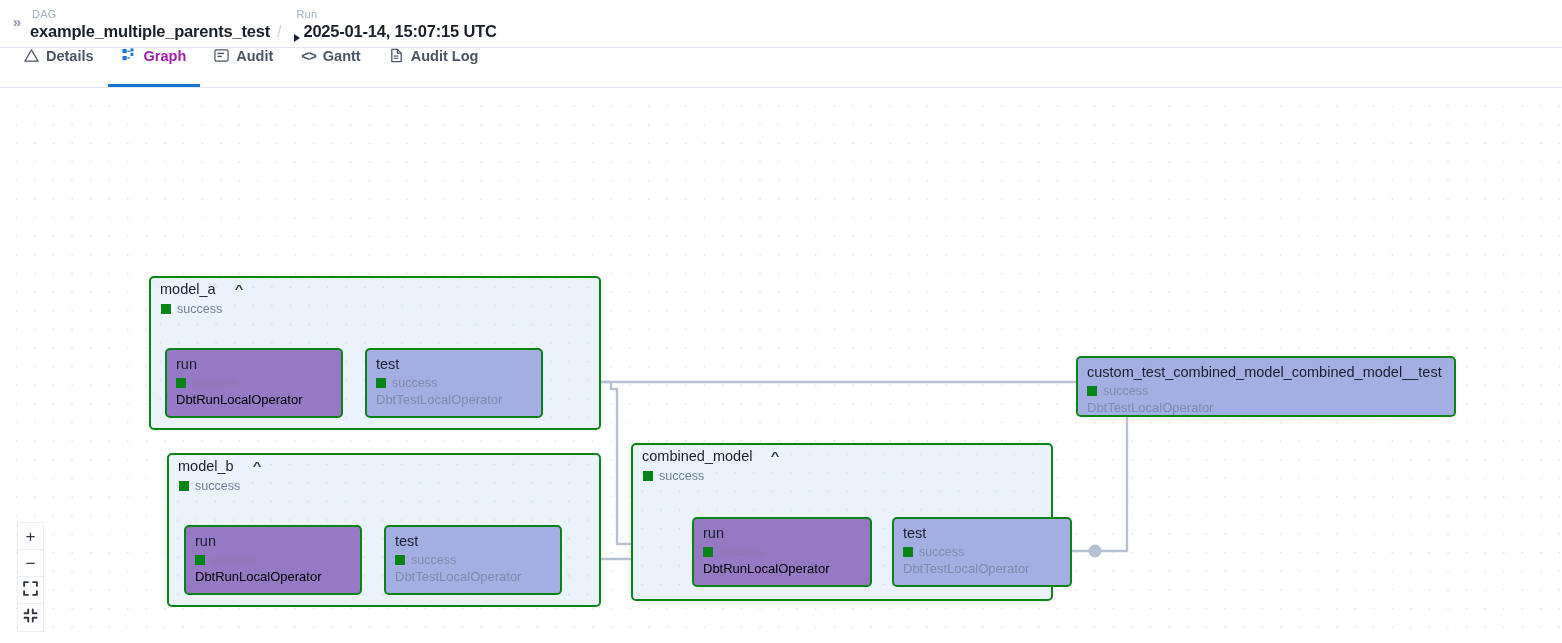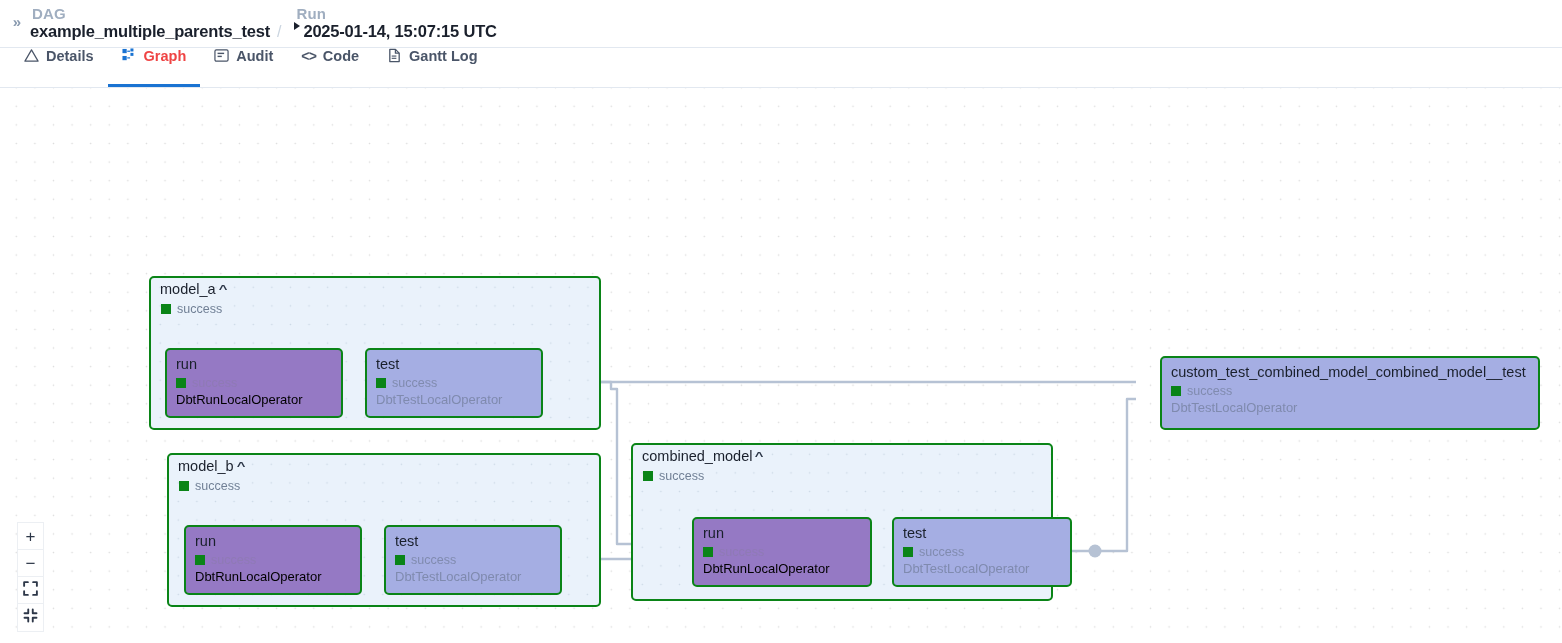--- a/index.html
+++ b/index.html
@@ -24,40 +24,40 @@
     margin: 6px 2px 0 6px;
     display: flex; align-items: center; justify-content: center;
     color: #8a9bb0;
     font-size: 15px; font-weight: bold;
     line-height: 1;
     cursor: pointer;
     flex: 0 0 auto;
   }
   .crumb-block { display: flex; flex-direction: column; margin-top: 3px; }
   .crumb-label {
-    font-size: 15px;
+    font-size: 11px;
     color: #a0aec0;
-    font-weight: 700;
+    font-weight: 400;
     letter-spacing: .2px;
     line-height: 14px;
     padding-left: 2px;
   }
   .crumb-row { display: flex; align-items: flex-end; }
   .crumb-value {
     font-size: 16.5px;
     font-weight: 700;
     color: #1a202c;
     line-height: 20px;
     letter-spacing: -.2px;
   }
   .crumb-sep {
     font-size: 16px; color: #cbd5e0; margin: 0 7px; font-weight: 400;
   }
   .run-block { margin-left: 6px; }
-  .run-row { display: flex; align-items: flex-start; }
+  .run-row { display: flex; align-items: flex-end; }
   .play-icon {
     width: 0; height: 0;
     border-left: 6px solid #1a202c;
     border-top: 4.5px solid transparent;
     border-bottom: 4.5px solid transparent;
     margin-right: 3px;
     position: relative; top: 1px;
   }
 
   
@@ -71,21 +71,21 @@
   .tab {
     display: flex; align-items: flex-start; gap: 7px;
     padding: 0 14px;
     font-size: 14.5px; font-weight: 700;
     color: #4a5568;
     cursor: pointer;
     border-bottom: 3px solid transparent;
     position: relative;
     white-space: nowrap;
   }
-  .tab.active { color: #ef4444; border-bottom-color: #1a73d2; }
+  .tab.active { color: #a21caf; border-bottom-color: #1a73d2; }
   .tab svg { display: block; }
   .tab .codeglyph { font-size: 14px; font-weight: 700; letter-spacing: -1px; }
 
   
   .canvas {
     position: relative;
     width: 1562px;
     height: 554px;
     background-color: #ffffff;
     background-image: radial-gradient(circle, #dcdcdc 0.9px, transparent 1px);
@@ -99,21 +99,21 @@
     position: absolute;
     background-color: #eaf2fb;
     border: 2px solid #0a8417;
     border-radius: 5px;
     background-image: radial-gradient(circle, #ccd9e6 0.9px, transparent 1px);
     background-size: 18.6px 18.6px;
   }
   .group-title {
     position: absolute;
     left: 9px; top: 3px;
-    display: flex; align-items: center; gap: 1px;
+    display: flex; align-items: center; gap: 17px;
     font-size: 14.5px;
     color: #1a202c;
     white-space: nowrap;
   }
   .chev {
     font-size: 11px; color: #2d3748; font-weight: 700;
     display: inline-block; transform: scaleX(1.35);
     margin-left: 3px;
   }
   .group-status {
@@ -240,33 +240,33 @@
         <rect x="1" y="2" width="14" height="12" rx="1.5" fill="none" stroke="#4a5568" stroke-width="1.3"></rect>
         <rect x="3.8" y="5" width="7" height="1.5" fill="#4a5568"></rect>
         <rect x="3.8" y="8.2" width="4.5" height="1.5" fill="#4a5568"></rect>
       </svg>
     </span>
     <span>Audit</span>
   </div>
 
   <div class="tab">
     <span class="codeglyph">&lt; &gt;</span>
-    <span>Code</span>
+    <span>Gantt</span>
   </div>
 
   <div class="tab">
     <span>
       <svg width="15" height="15" viewBox="0 0 16 16">
         <path d="M3 1.5 h6 l4 4 v9 h-10 z" fill="none" stroke="#4a5568" stroke-width="1.4" stroke-linejoin="round"></path>
         <path d="M9 1.5 v4 h4" fill="none" stroke="#4a5568" stroke-width="1.4" stroke-linejoin="round"></path>
         <rect x="5" y="8" width="5" height="1.2" fill="#4a5568"></rect>
         <rect x="5" y="10.4" width="5" height="1.2" fill="#4a5568"></rect>
       </svg>
     </span>
-    <span>Gantt Log</span>
+    <span>Audit Log</span>
   </div>
 </div>
 
 <div class="canvas">
 
   <svg class="edges">
 
     <path class="edge-path" d="M 343 294 H 364"></path>
 
     <path class="edge-path" d="M 543 294 H 1136"></path>
@@ -367,21 +367,21 @@
     <div class="node test" style="left:259px; top:72px; width:180px; height:70px;">
       <div class="node-title">test</div>
       <div class="node-status">
         <span class="sq"></span>
         <span>success</span>
       </div>
       <div class="node-op">DbtTestLocalOperator</div>
     </div>
   </div>
 
-  <div class="node test" style="left:1160px; top:268px; width:380px; height:74px;">
+  <div class="node test" style="left:1076px; top:268px; width:380px; height:61px;">
     <div class="node-title">custom_test_combined_model_combined_model__test</div>
     <div class="node-status">
       <span class="sq"></span>
       <span>success</span>
     </div>
     <div class="node-op">DbtTestLocalOperator</div>
   </div>
 
   <div class="zoom-controls">
     <div class="zoom-btn">

